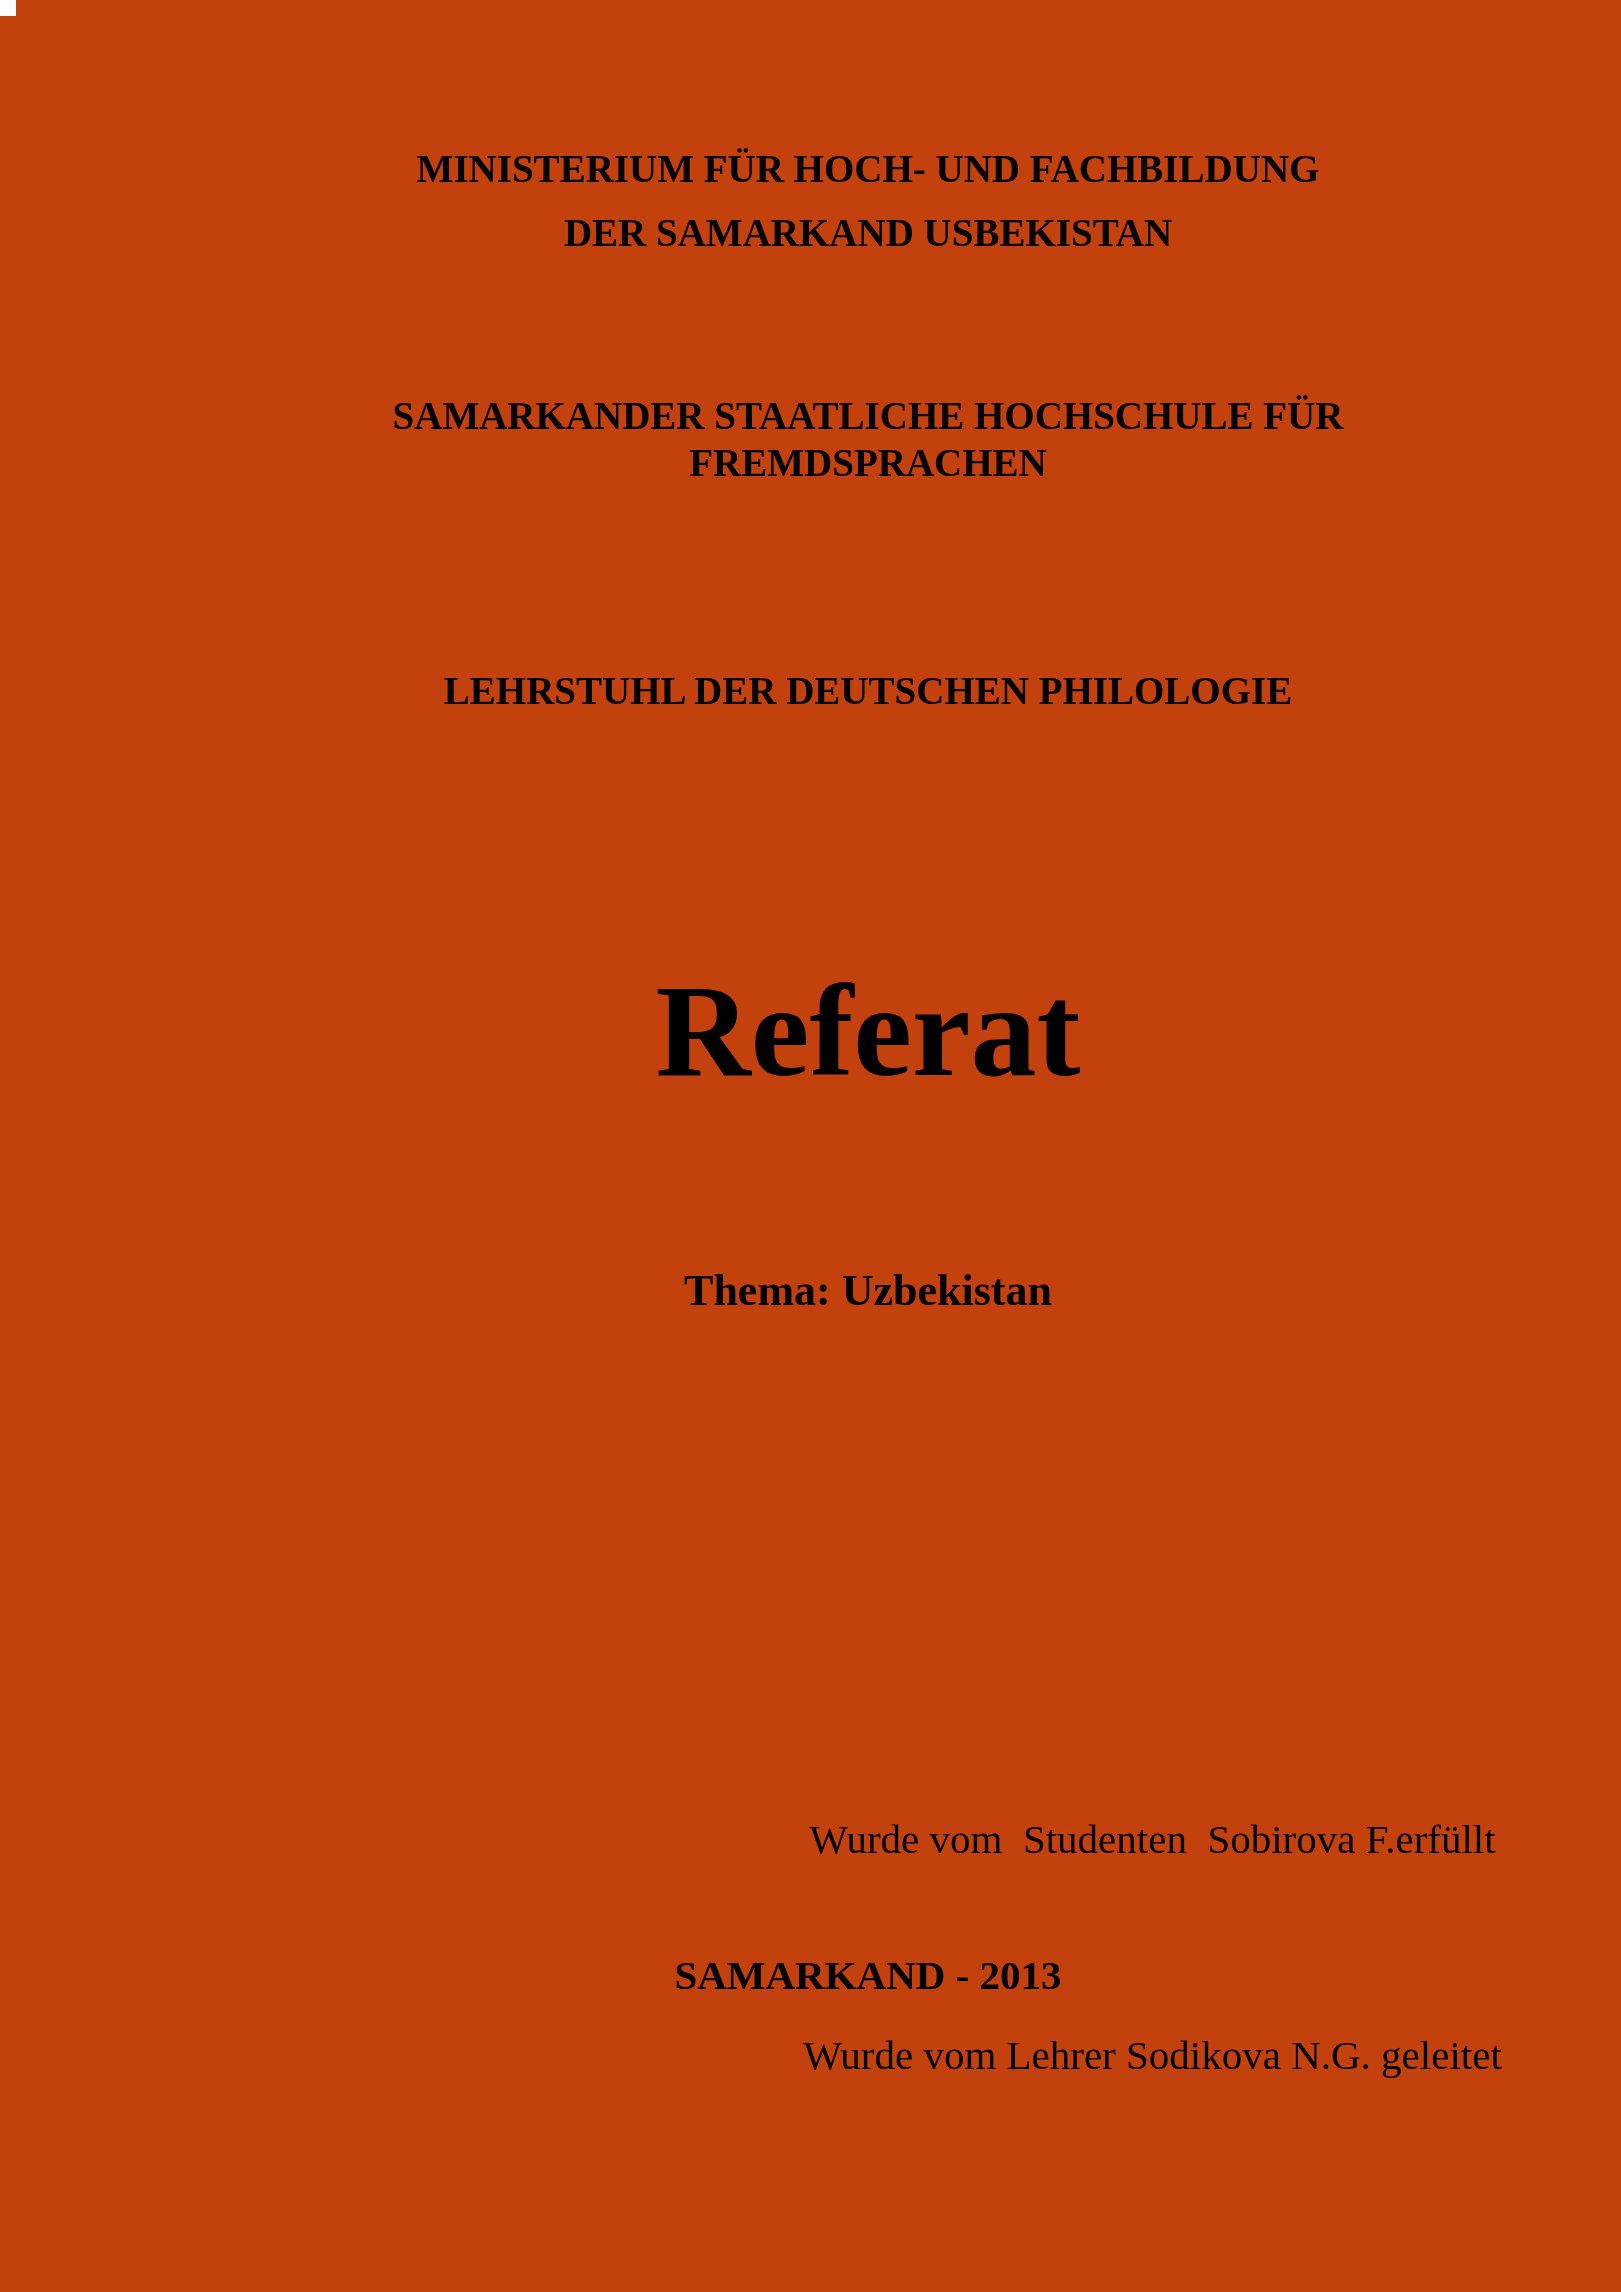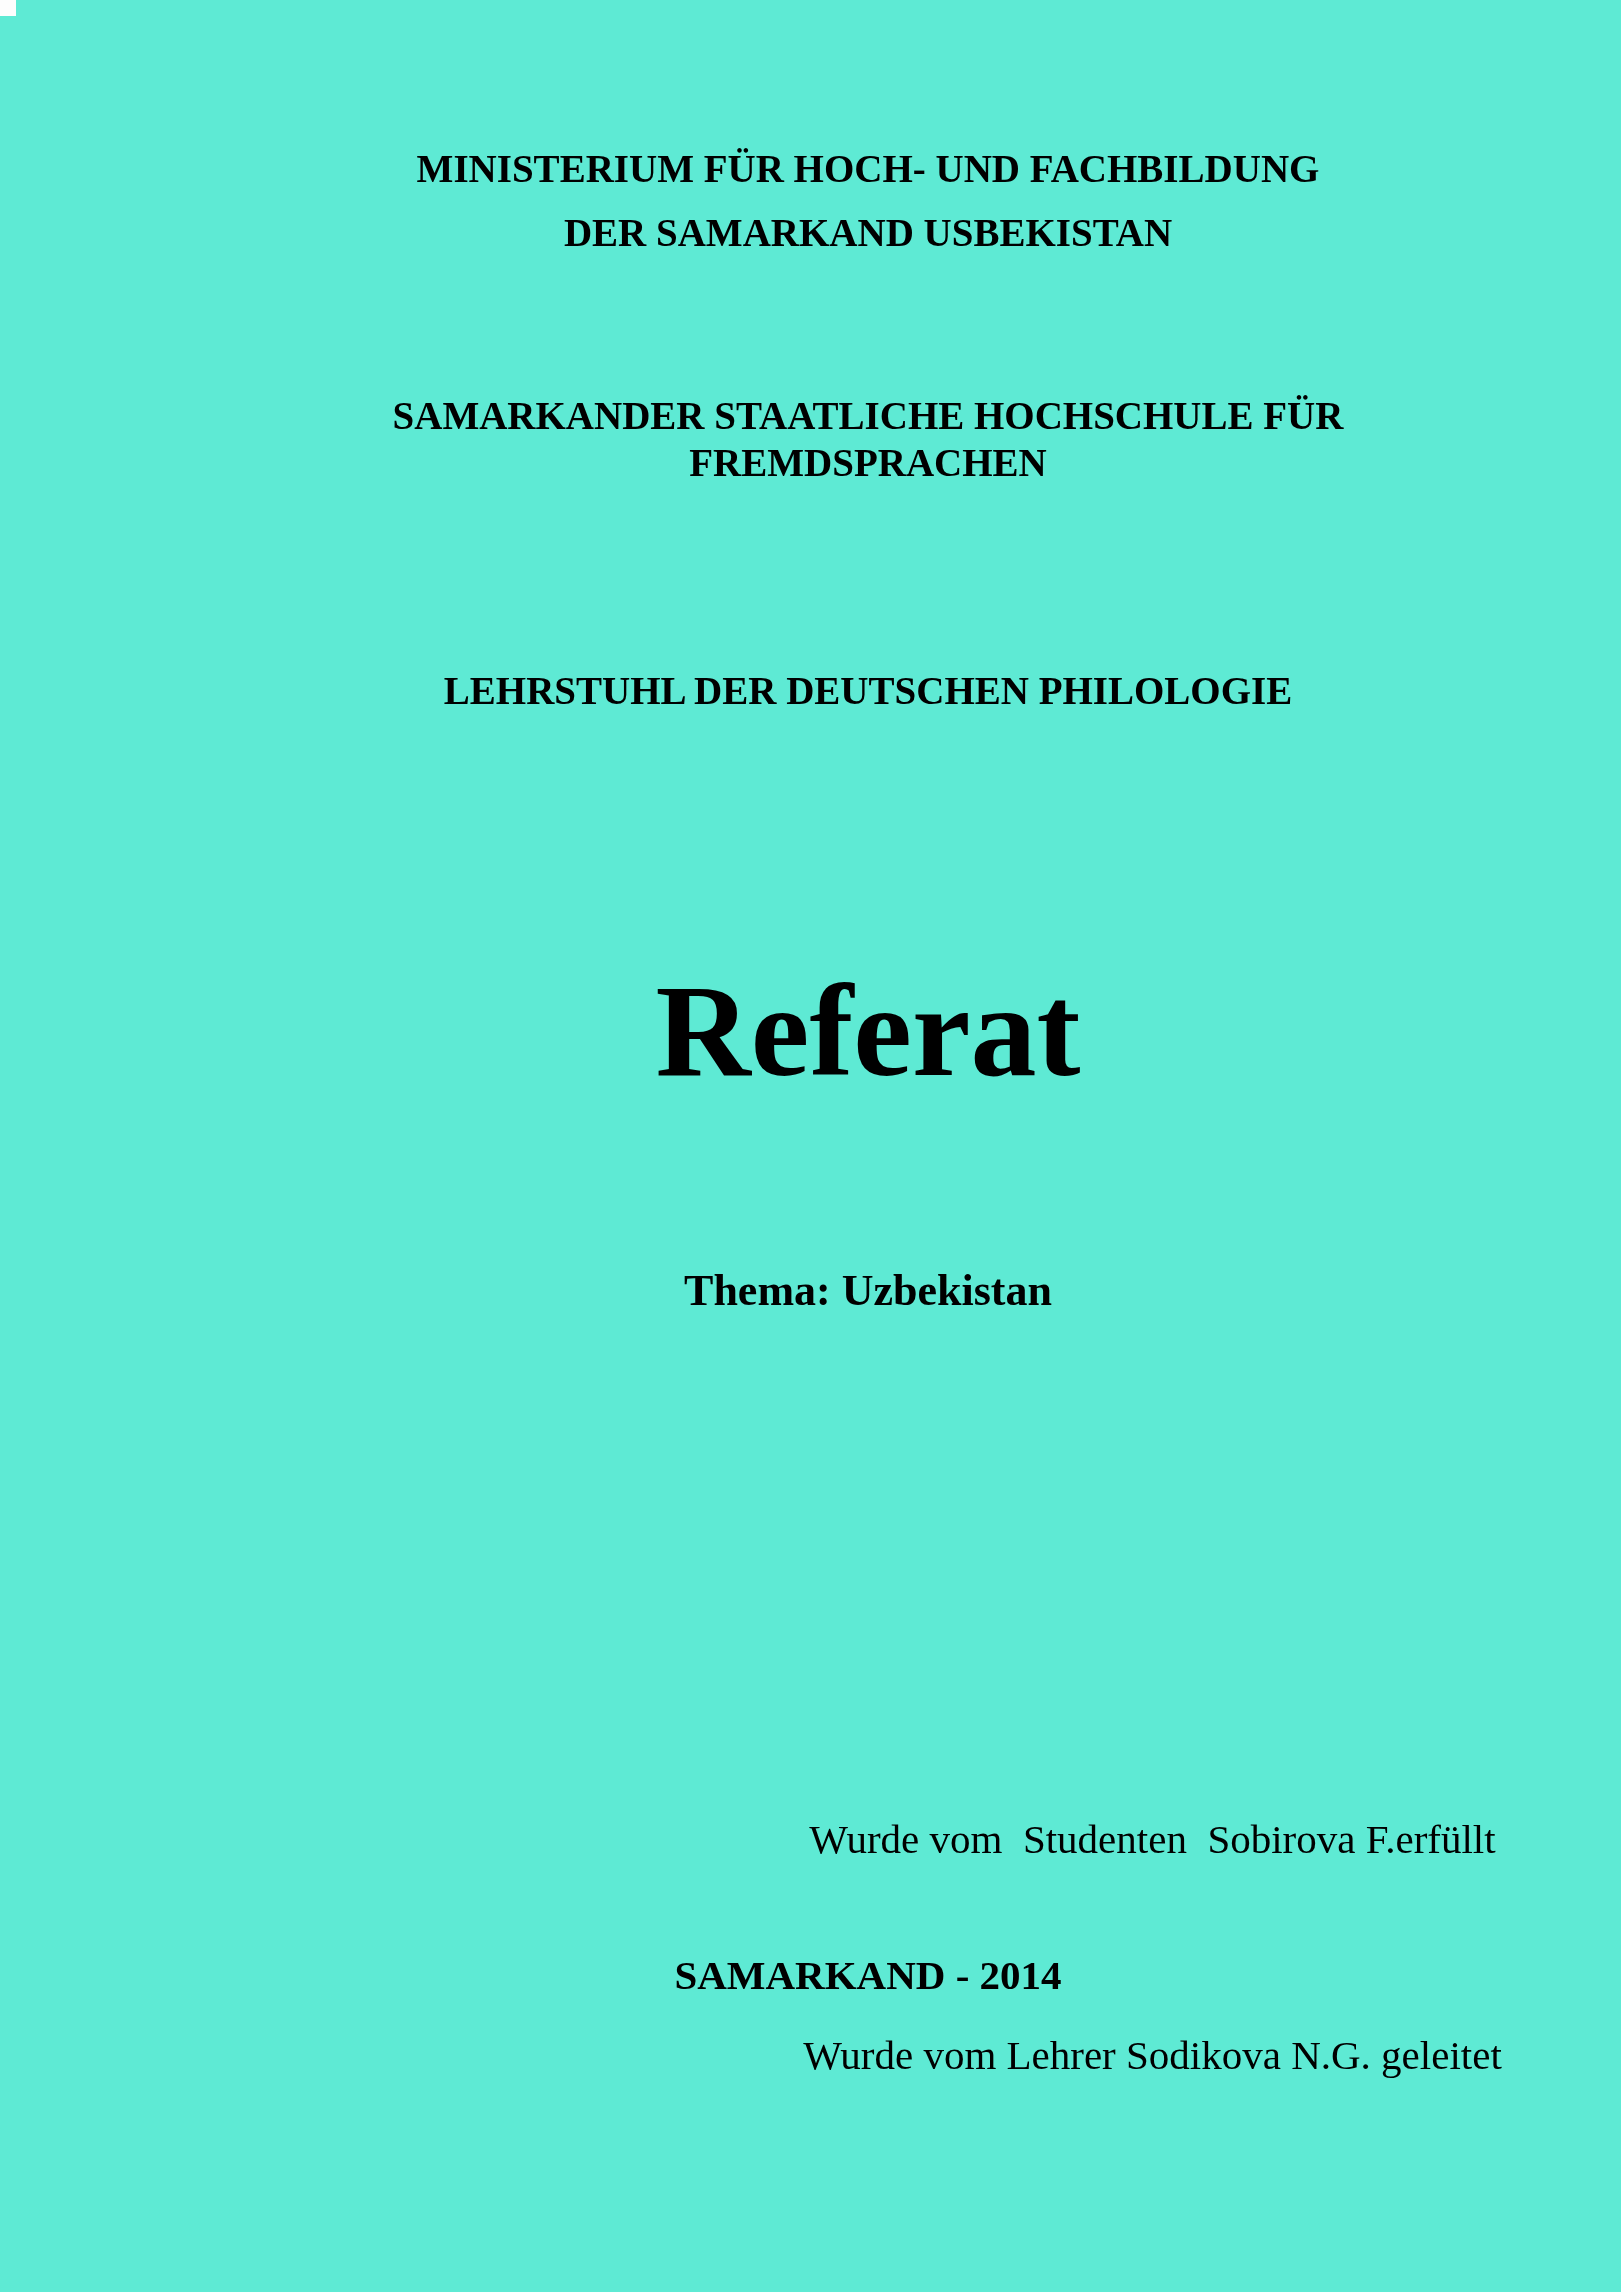--- a/index.html
+++ b/index.html
@@ -4,21 +4,21 @@
 <style>
   html, body {
     margin: 0;
     padding: 0;
     background: #ffffff;
   }
   .page {
     position: relative;
     width: 1621px;
     height: 2293px;
-    background: #5eead4;
+    background: #c2410c;
     color: #000000;
     font-family: "Liberation Serif", "DejaVu Serif", serif;
     overflow: hidden;
   }
   
   .cblock {
     position: absolute;
     left: 231px;
     right: 116px;
     text-align: center;
@@ -100,16 +100,16 @@
 
   <div class="cblock doc-title">Referat</div>
 
   <div class="cblock topic">Thema: Uzbekistan</div>
 
   <div class="attribution">
     <div>Wurde vom  Studenten  Sobirova F.erfüllt</div>
     <div>Wurde vom Lehrer Sodikova N.G. geleitet</div>
   </div>
 
-  <div class="cblock footer-line">SAMARKAND - 2014</div>
+  <div class="cblock footer-line">SAMARKAND - 2013</div>
 
 </div>
 
 
 </body></html>

